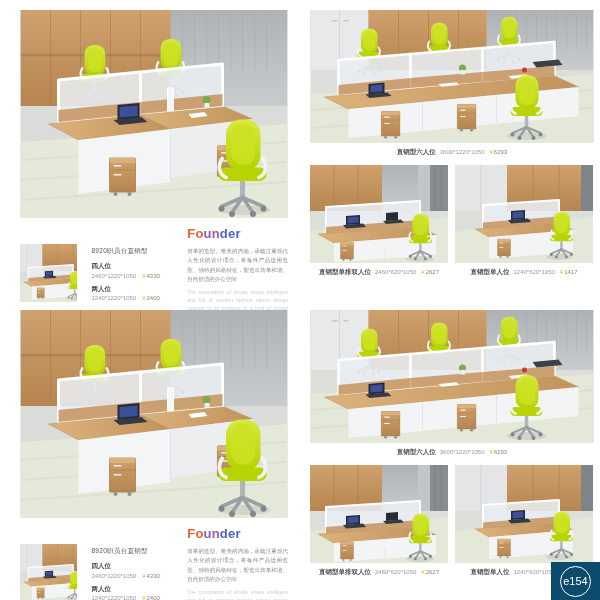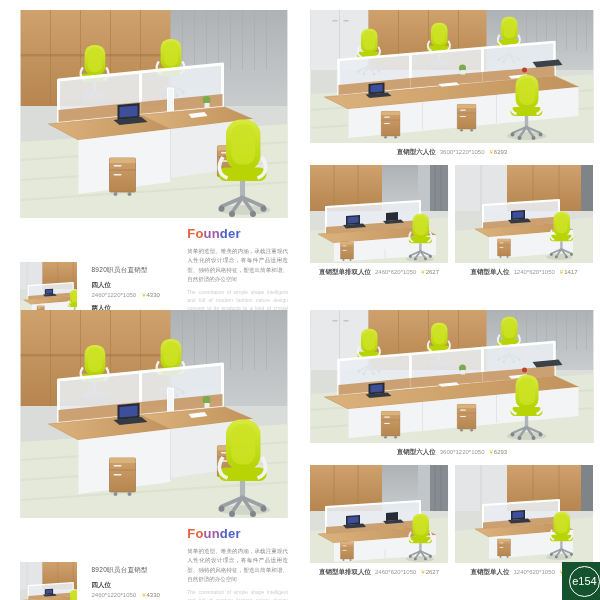--- a/index.html
+++ b/index.html
@@ -4,43 +4,43 @@
 <style>
   html,body{margin:0;padding:0;}
   body{width:600px;height:600px;position:relative;background:#ffffff;
        font-family:"Liberation Sans",sans-serif;overflow:hidden;}
   figure{margin:0;padding:0;}
   .half{position:relative;width:600px;height:300px;}
   .left-col{position:absolute;left:20px;top:10px;width:268px;}
   .photo{display:block;background:#eef0ec;overflow:hidden;}
   .photo svg{display:block;}
   .big-left svg{width:268px;height:208px;}
-  .info-row{display:flex;align-items:flex-end;margin-top:7px;}
+  .info-row{display:flex;align-items:center;margin-top:7px;}
   .thumb{width:65px;height:58px;}
   .product-block{margin-left:14px;width:88px;}
   .product-title{font-size:6.5px;color:#555;letter-spacing:.3px;margin:3px 0 4px;}
   .spec-label{font-size:6.5px;font-weight:bold;color:#3f3f3f;margin-top:6px;}
   .spec-line{font-size:6px;color:#9a9a9a;margin-top:1.5px;display:flex;gap:6px;white-space:nowrap;}
   .price{color:#8a8577;}
   .cur{color:#e5b70a;font-style:normal;margin-right:1px;}
   .founder-block{margin-left:18px;width:114px;}
   .founder-title{font-size:13px;font-weight:bold;margin:1px 0 6px;letter-spacing:.2px;}
   .f1{color:#e4633c}.f2{color:#a05aa8}.f3{color:#4f63c8}
   .zh{font-size:5.5px;color:#8a8a8a;line-height:1.7;margin:0 0 5px;text-align:justify;}
   .en{font-size:5px;color:#cfcfcf;line-height:1.55;margin:0;text-align:justify;}
   .right-col{position:absolute;left:310px;top:10px;width:284px;}
   .big-right svg{width:284px;height:133px;}
   .caption{text-align:center;font-size:6px;color:#918c80;margin-top:5px;white-space:nowrap;}
   .cap-name{font-weight:bold;color:#4a4a4a;font-size:6.5px;margin-right:4px;}
   .cap-dims{margin-right:5px;color:#9a9a9a;}
   .small-row{display:flex;gap:7px;margin-top:8px;}
   .small-cell{width:138px;}
   .small-cell svg{width:138px;height:98px;}
-  .badge{position:absolute;right:0;bottom:0;width:38px;height:38px;background:#14532d;
-         display:flex;align-items:center;justify-content:flex-end;z-index:5;}
+  .badge{position:absolute;right:0;bottom:0;width:49px;height:38px;background:#0c4a6e;
+         display:flex;align-items:center;justify-content:center;z-index:5;}
   .badge-circle{width:29px;height:29px;border:1.5px solid #ffffff;border-radius:50%;
          color:#ffffff;font-size:11px;display:flex;align-items:center;justify-content:center;}
 </style>
 </head>
 <body>
 
 <svg width="0" height="0" style="position:absolute" aria-hidden="true">
 <defs>
   <linearGradient id="woodg" x1="0" y1="0" x2="0" y2="1">
     <stop offset="0" stop-color="#cfa16c"></stop>

